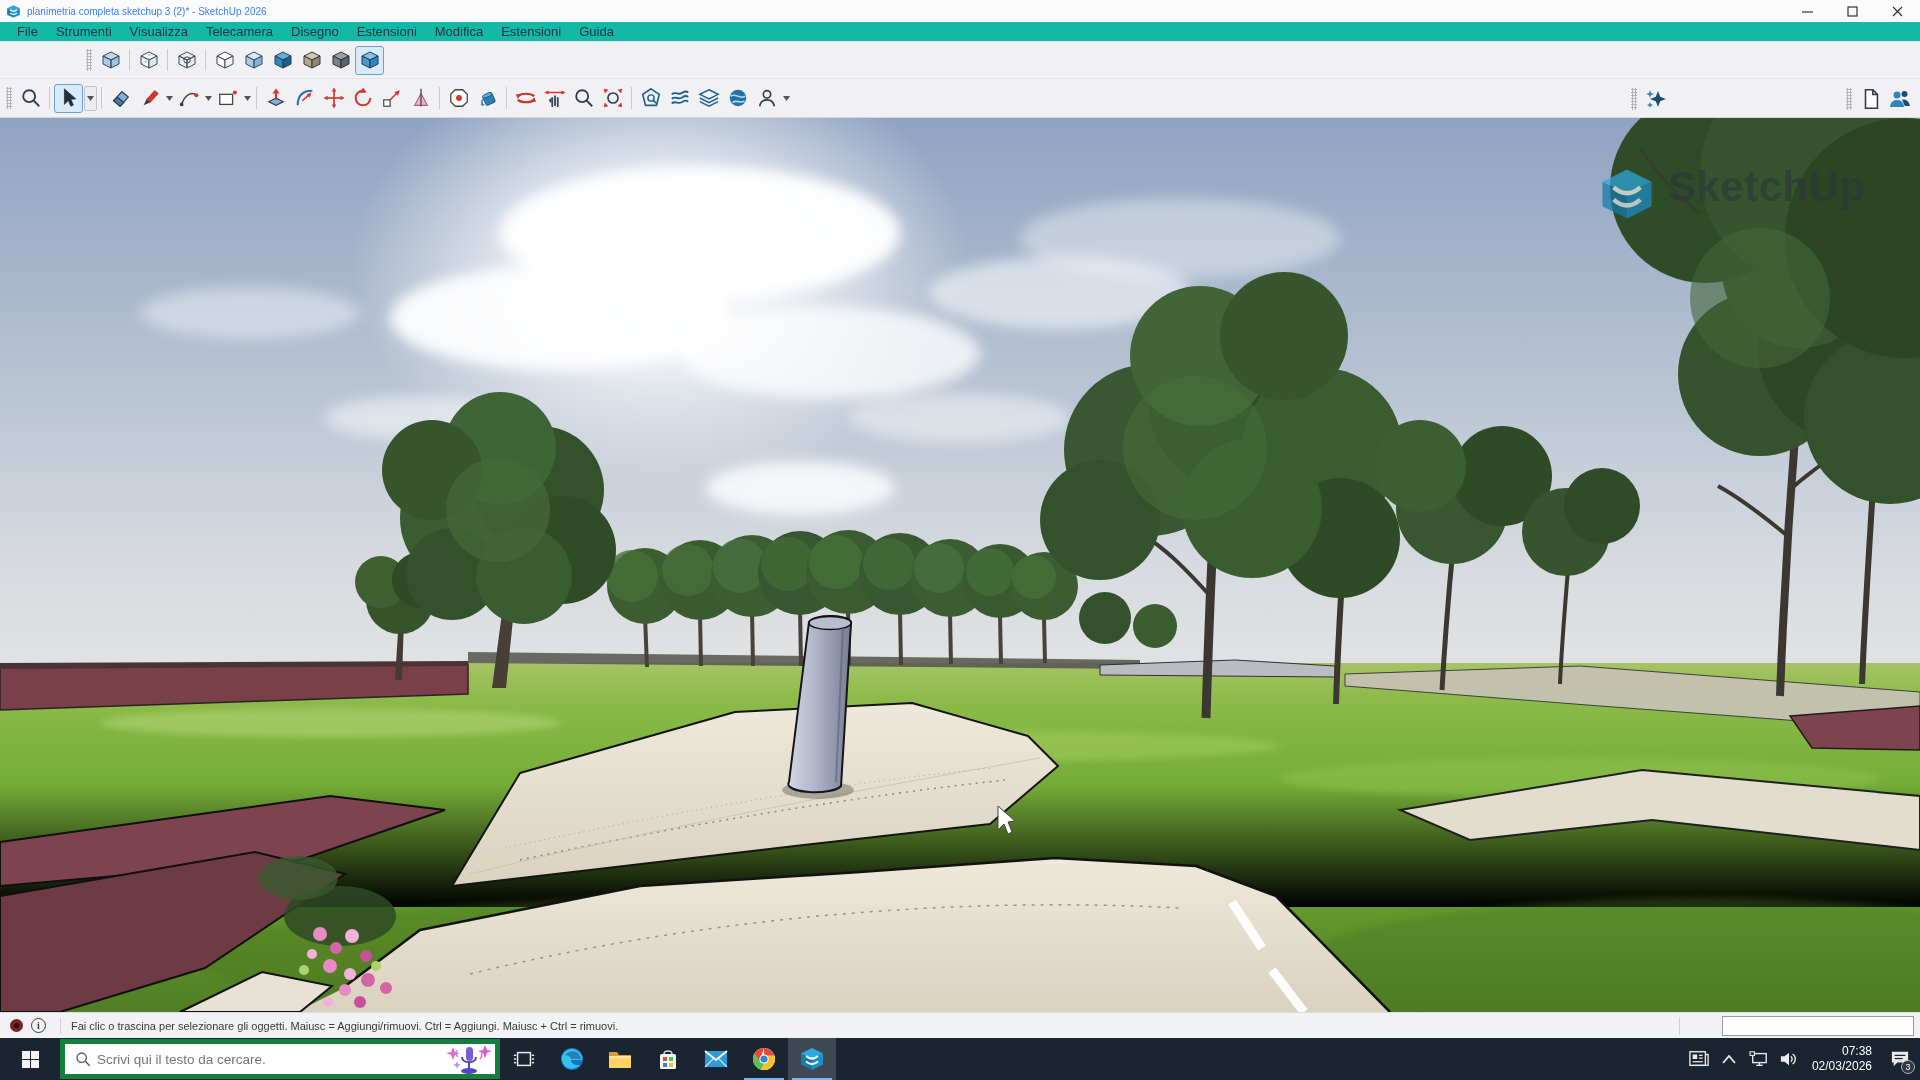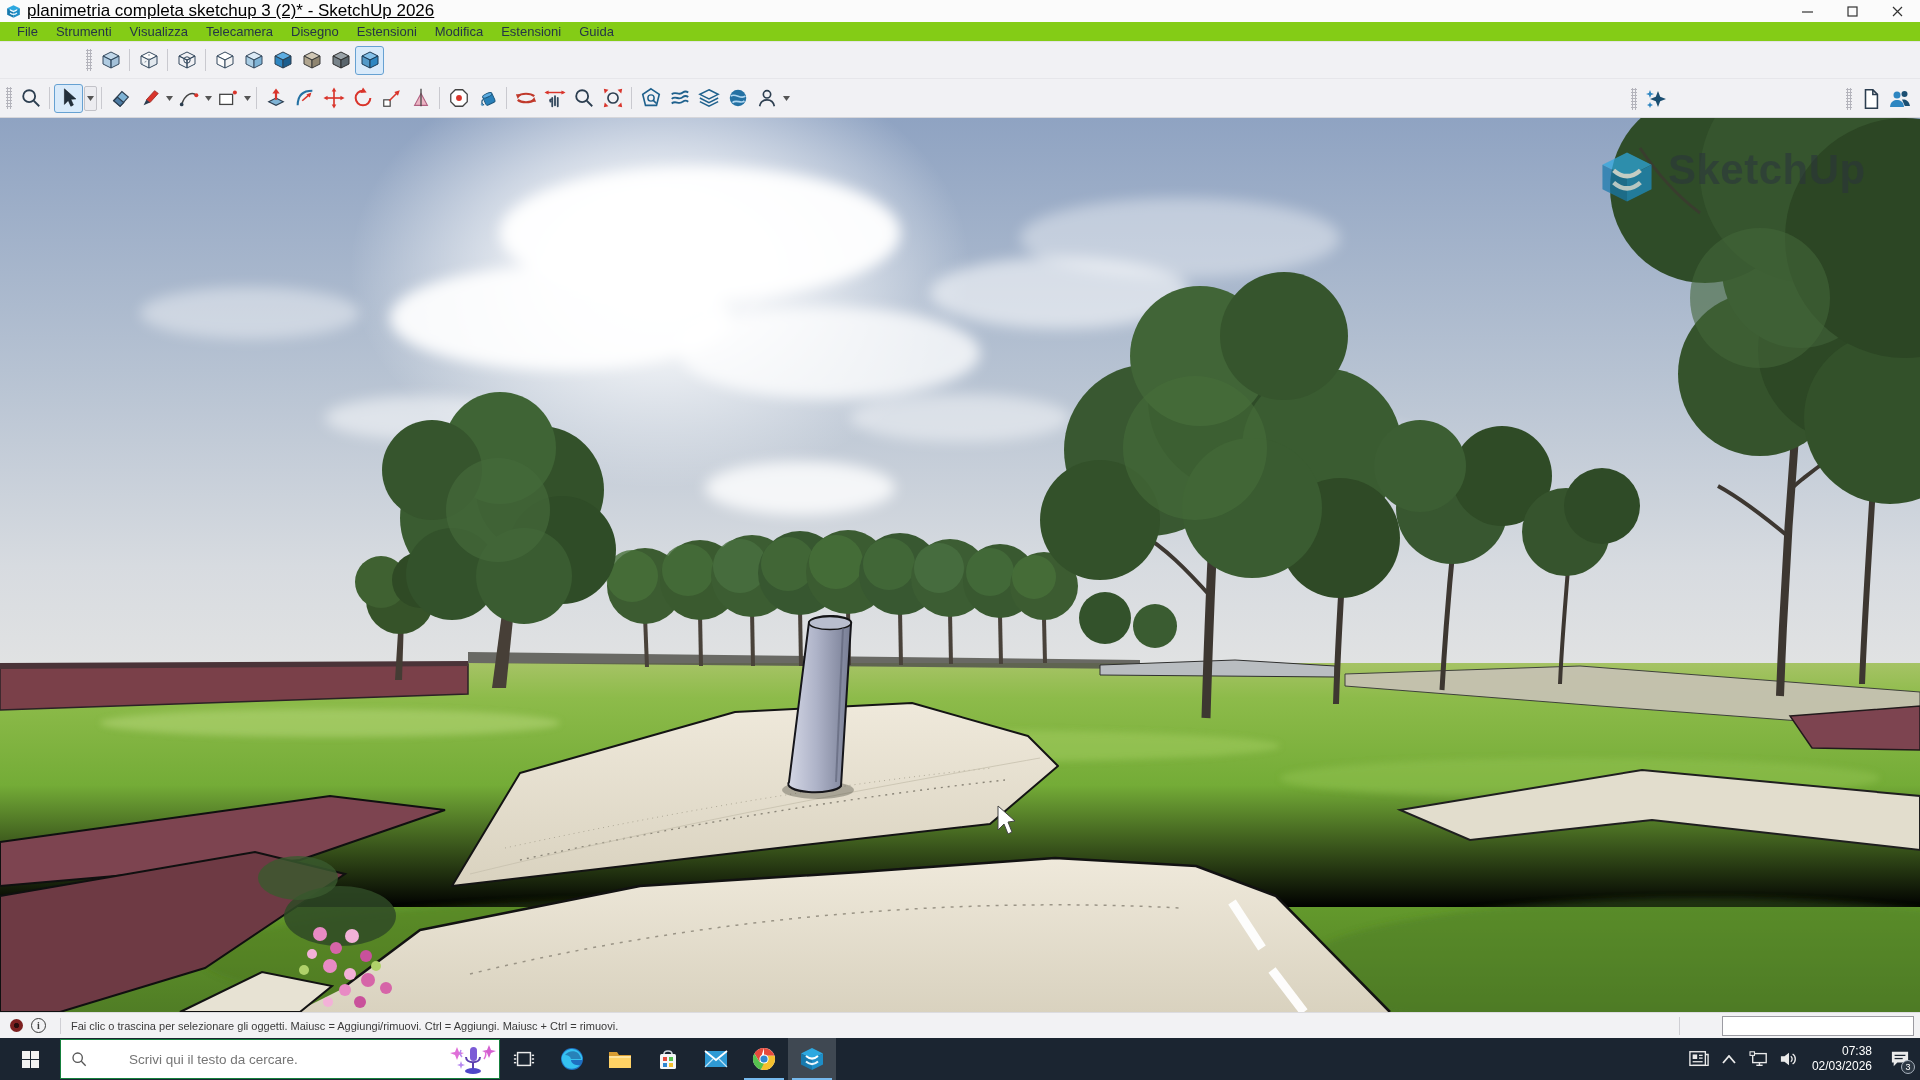--- a/index.html
+++ b/index.html
@@ -2,63 +2,63 @@
 <html><head>
 <meta charset="utf-8">
 <style>
   html,body{margin:0;padding:0;width:1920px;height:1080px;overflow:hidden;
     font-family:"Liberation Sans",sans-serif;background:#f2f2f4;}
   *{box-sizing:border-box;}
 
   
   .titlebar{height:22px;background:#fbfbfb;display:flex;align-items:center;padding-left:6px;position:relative;}
   .titlebar .appicon{width:15px;height:15px;margin-right:6px;}
-  .title-text{font-size:17px;color:#000000;text-decoration:underline;}
+  .title-text{font-size:10px;color:#3b82f6;}
   .wincontrols{position:absolute;right:0;top:0;height:22px;display:flex;}
   .wincontrols .wbtn{width:45px;height:22px;display:flex;align-items:center;justify-content:center;cursor:default;}
-  .menubar{height:20px;background:#84cc16;display:flex;align-items:center;padding-left:8px;border-bottom:1px solid #e3e3e6;}
+  .menubar{height:20px;background:#14b8a6;display:flex;align-items:center;padding-left:8px;border-bottom:1px solid #e3e3e6;}
   .menu-item{font-size:13px;color:#253547;padding:2px 9px;cursor:default;}
 
   
   .toolbar{background:#f1f1f4;display:flex;align-items:center;position:relative;}
   .toolbar.row1{height:37px;border-bottom:1px solid #e6e6ea;padding-left:84px;}
   .toolbar.row2{height:39px;border-bottom:1px solid #d6d6da;padding-left:4px;}
   .grip{width:6px;height:22px;margin:0 4px 0 2px;
     background-image:radial-gradient(#b4b4bc 1px,transparent 1.1px);background-size:3px 3px;}
   .vsep{width:1px;height:22px;background:#c9c9cf;margin:0 4px;}
   .ticon{width:29px;height:29px;display:flex;align-items:center;justify-content:center;border:1px solid transparent;border-radius:3px;}
   .ticon.sel{border-color:#66a1d2;background:#d9eafa;}
   .mini-dd{width:13px;height:25px;display:flex;align-items:center;justify-content:center;border:1px solid #c2c2c8;background:#ececf0;border-radius:2px;margin-left:1px;}
   .chev{width:10px;height:29px;display:flex;align-items:center;justify-content:center;}
   .tb-right{position:absolute;display:flex;align-items:center;top:5px;}
   .tb-right.ai{right:250px;}
   .tb-right.docs{right:6px;}
 
   
   .viewport{position:relative;width:1920px;height:894px;overflow:hidden;background:#9fb0c9;}
   .viewport svg.scene{position:absolute;left:0;top:0;}
-  .watermark{position:absolute;left:1598px;top:30px;display:flex;align-items:flex-start;pointer-events:none;justify-content:space-between;}
+  .watermark{position:absolute;left:1598px;top:47px;display:flex;align-items:flex-start;pointer-events:none;justify-content:space-between;}
   .wm-text{margin-left:12px;line-height:1.05;}
   .wm-brand{font-size:42px;font-weight:bold;color:rgba(42,50,62,0.52);letter-spacing:0.5px;}
   .wm-sub{font-size:40px;color:rgba(125,136,148,0.48);}
 
   
   .statusbar{height:26px;background:#f2f2f4;border-top:1px solid #dcdce0;display:flex;align-items:center;padding:0 8px;position:relative;}
   .geo-dot{width:13px;height:13px;border-radius:50%;background:radial-gradient(circle at 50% 50%,#2a0d0d 30%,#7d2020 31% 70%,#3c1212 71%);margin:0 8px 0 2px;}
   .info-circ{width:15px;height:15px;border-radius:50%;border:1.5px solid #3b3b3b;color:#3b3b3b;font-size:10px;font-weight:bold;display:flex;align-items:center;justify-content:center;font-family:"Liberation Serif",serif;margin-right:14px;}
   .status-sep{width:1px;height:16px;background:#cfcfd4;margin:0 10px 0 0;}
   .status-text{font-size:11px;color:#3a3a3a;}
   .measure-wrap{position:absolute;right:6px;top:3px;display:flex;align-items:center;}
   .measure-sep{width:1px;height:18px;background:#cfcfd4;margin-right:42px;}
   .measure-input{width:192px;height:20px;border:1px solid #9b9ba2;background:#fff;font-size:12px;padding:0 4px;}
 
   
   .taskbar{height:42px;background:#1b2531;display:flex;align-items:stretch;position:relative;}
   .tb-start{width:60px;display:flex;align-items:center;justify-content:center;}
-  .tb-search{width:440px;background:#ffffff;border:1px solid #15803d;display:flex;align-items:center;margin:1px 0;position:relative;gap:36px;}
+  .tb-search{width:440px;background:#ffffff;border:5px solid #15803d;display:flex;align-items:center;margin:1px 0;position:relative;}
   .tb-search input{border:none;outline:none;flex:1;font-size:13.5px;color:#444;padding-left:6px;background:transparent;}
   .tb-search .sicon{margin-left:10px;}
   .tb-search .micart{margin-right:2px;}
   .tb-tile{width:48px;display:flex;align-items:center;justify-content:center;position:relative;}
   .tb-tile.running::after{content:"";position:absolute;left:4px;right:4px;bottom:0;height:2.5px;background:#76b9ed;}
   .tb-tile.active{background:rgba(255,255,255,0.16);}
   .tray{position:absolute;right:0;top:0;height:42px;display:flex;align-items:center;}
   .tray-ic{width:30px;height:42px;display:flex;align-items:center;justify-content:center;}
   .clock{color:#fff;font-size:12px;text-align:right;line-height:1.25;padding:0 8px;}
   .notif{width:40px;height:42px;display:flex;align-items:center;justify-content:center;position:relative;}

